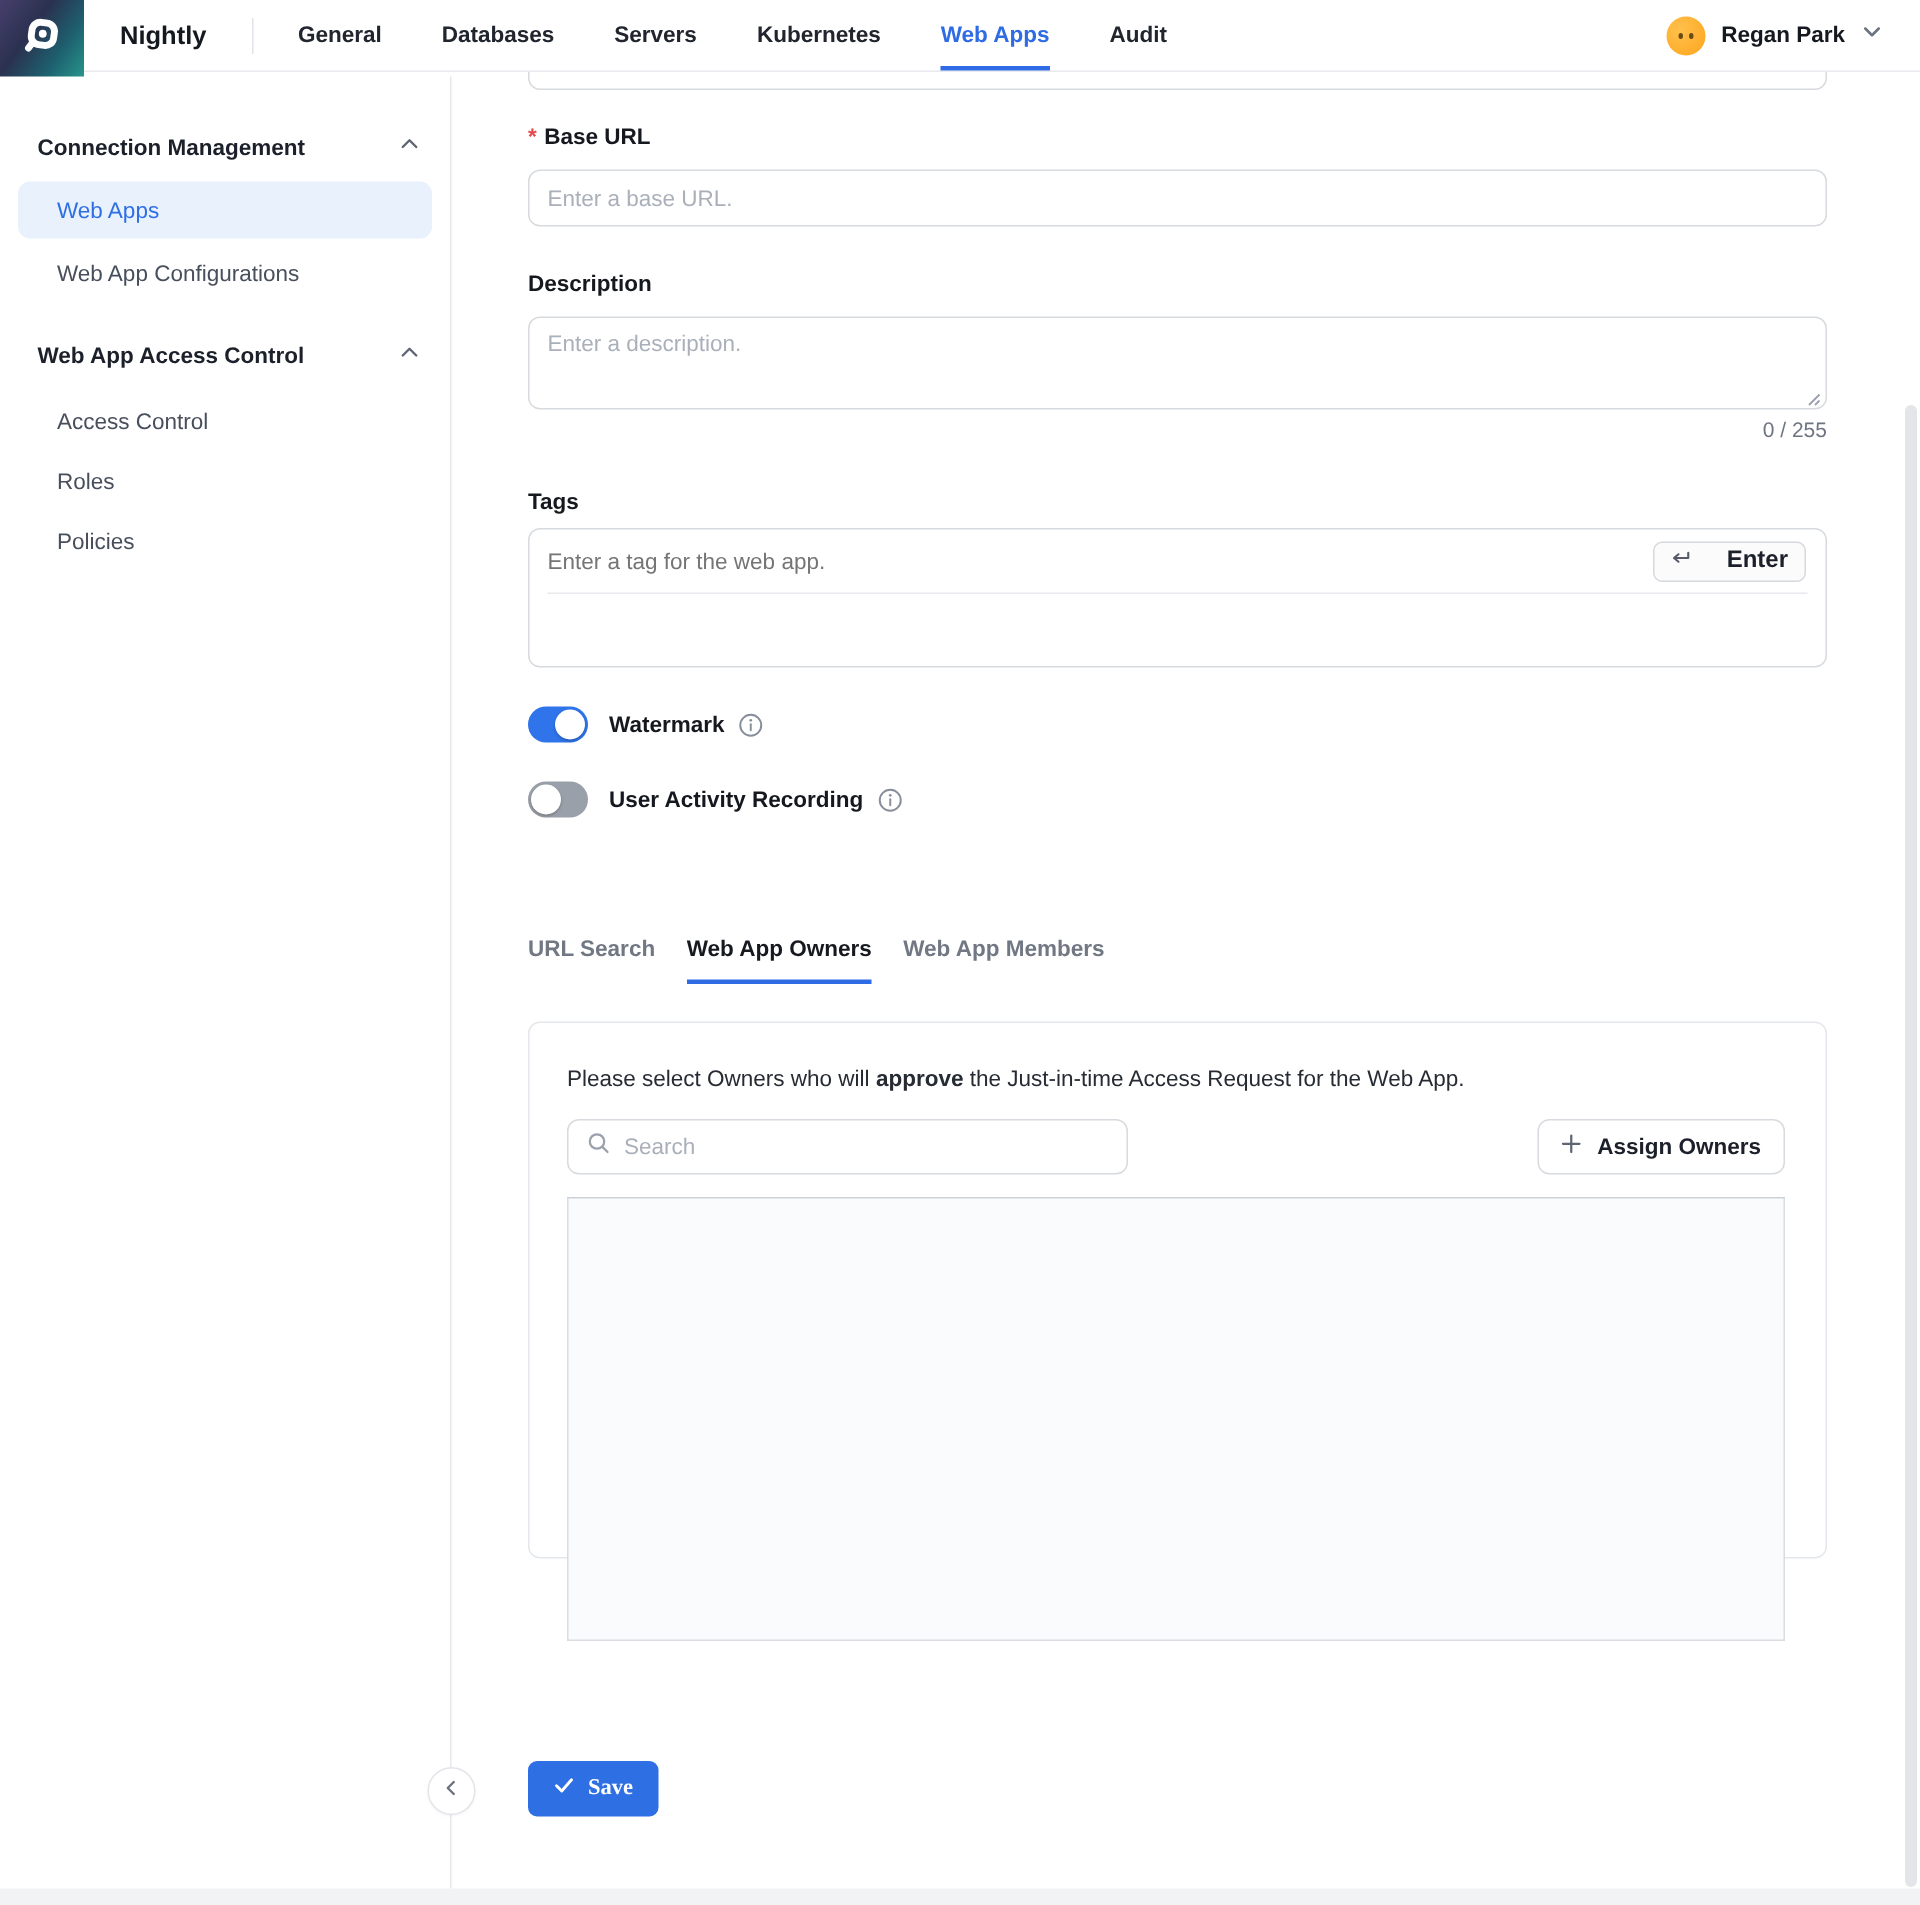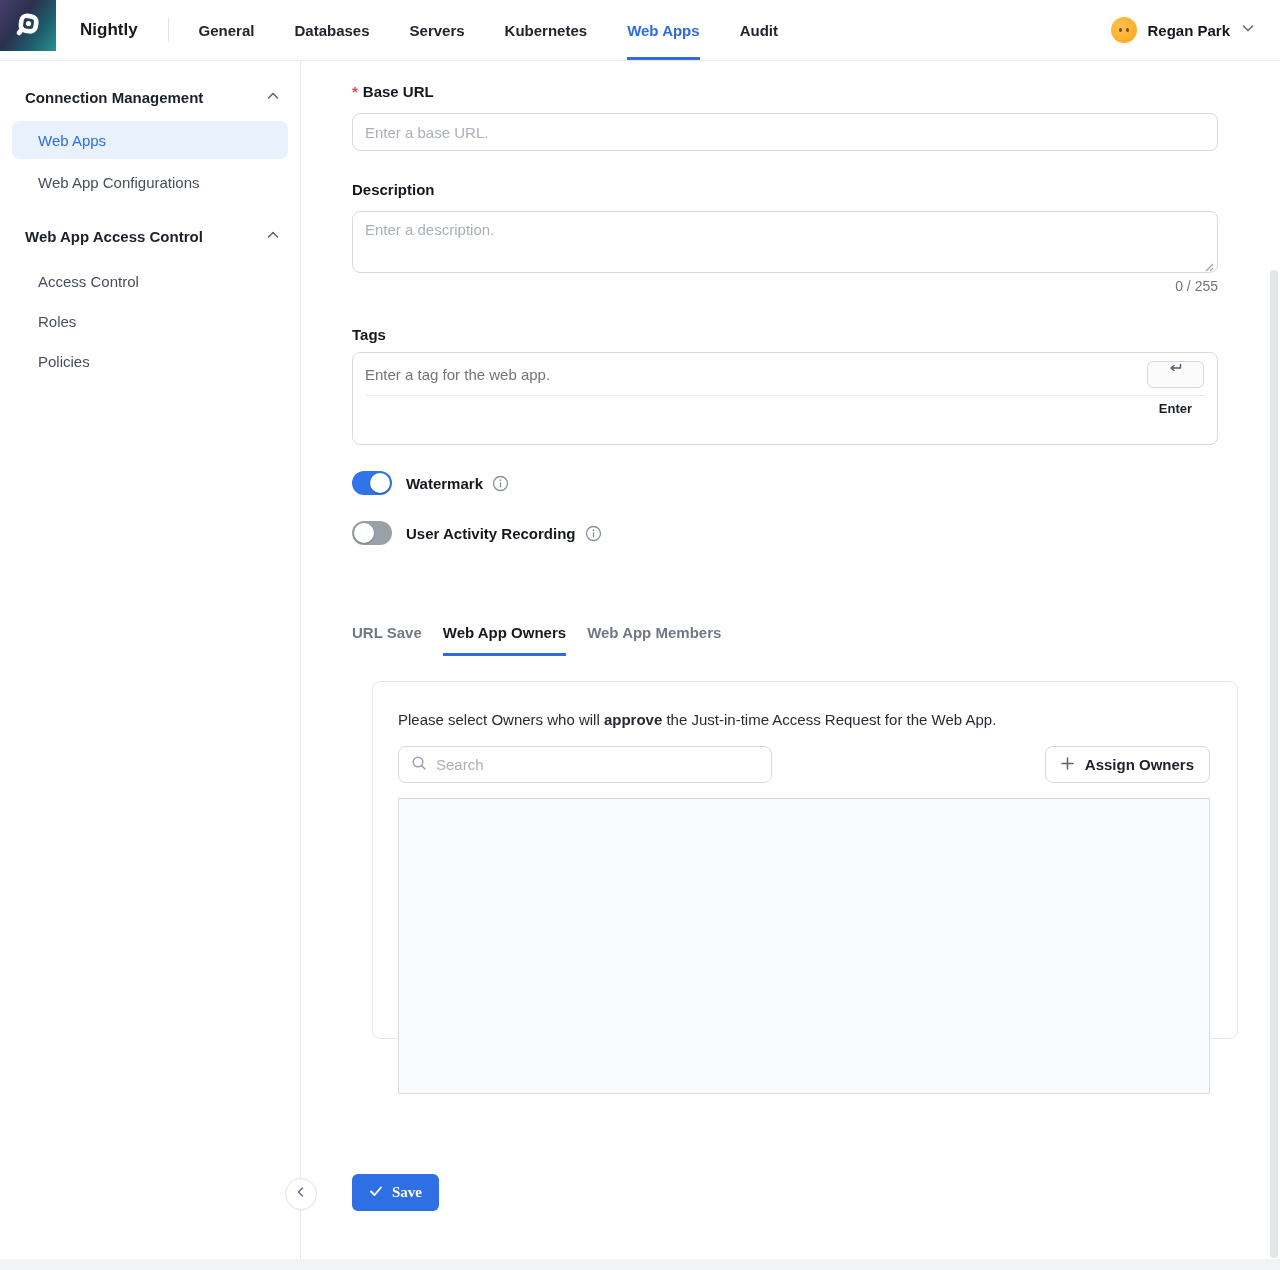--- a/index.html
+++ b/index.html
@@ -1,20 +1,20 @@
 <!DOCTYPE html>
 <html><head>
 <meta charset="utf-8">
 <style>
   * { margin:0; padding:0; box-sizing:border-box; }
   body { background:#fff; font-family:"Liberation Sans", sans-serif; }
   #page { position:relative; width:1280px; height:1270px; background:#fff; overflow:hidden; }
 
   
-  .topnav { position:absolute; top:0; left:0; right:0; height:61px; background:#fff;
+  .topnav { position:absolute; top:0; left:0; right:0; height:48px; background:#fff;
             border-bottom:1px solid #e8eaee; display:flex; align-items:stretch; z-index:30; }
   .logo { width:56px; height:51px; flex:0 0 auto;
           background:linear-gradient(125deg,#463f6c 0%,#2b3150 38%,#1d5f6e 70%,#27958a 100%);
           display:flex; align-items:center; justify-content:center; }
   .brand { font-size:17px; font-weight:700; color:#14181f; margin-left:24px; align-self:center; }
   .nav-divider { width:1px; height:24px; background:#e2e4e9; margin:0 30px; align-self:center; }
   .nav-items { display:flex; gap:40px; }
   .nav-item { display:flex; align-items:center; font-size:15px; font-weight:600; color:#20252e;
               border-bottom:3px solid transparent; padding-top:3px; cursor:pointer; }
   .nav-item.active { color:#2e6be5; border-bottom-color:#2e6be5; }
@@ -64,40 +64,40 @@
   .counter { position:absolute; left:352px; top:278px; width:866px; text-align:right;
              font-size:14px; color:#6e7582; }
   .tags-box { position:absolute; left:352px; top:352px; width:866px; height:93px;
              border:1px solid #d7dade; border-radius:8px; background:#fff; }
   .tags-row { position:absolute; left:12px; right:12px; top:0; height:43px;
              border-bottom:1px solid #e8eaee; display:flex; align-items:center; }
   .tags-row input { border:none; outline:none; flex:1; font-size:15px; font-family:inherit;
              color:#1c212b; background:transparent; }
   .enter-btn { display:flex; align-items:center; gap:24px; height:27px; padding:0 11px;
              margin-right:1px; border:1px solid #d5d8dd; border-radius:6px; background:#fbfbfc;
-             font-size:13px; font-weight:600; color:#1b202a; cursor:pointer; font-family:inherit;flex-direction:column; }
+             font-size:16px; font-weight:600; color:#1b202a; cursor:pointer; font-family:inherit; }
 
   .toggle-row { position:absolute; left:352px; display:flex; align-items:center; gap:14px; }
   .toggle { width:40px; height:24px; border-radius:12px; position:relative; cursor:pointer; }
   .toggle.on { background:#2f74ea; } .toggle.off { background:#9aa0a9; }
   .toggle .knob { position:absolute; top:2px; width:20px; height:20px; border-radius:50%;
              background:#fff; box-shadow:0 1px 2px rgba(0,0,0,.25); }
   .toggle.on .knob { left:18px; } .toggle.off .knob { left:2px; }
   .toggle-label { font-size:15px; font-weight:600; color:#15181e; }
   .toggle-row .info { margin-left:-5px; display:flex; }
 
   
   .tabs { position:absolute; left:352px; top:624px; display:flex; gap:21px; }
   .tab { font-size:15px; font-weight:700; color:#717884; padding-bottom:12px;
          border-bottom:3px solid transparent; cursor:pointer; }
   .tab.active { color:#16191f; border-bottom-color:#2e6be5; }
 
   
   .card { position:absolute; left:352px; top:681px; width:866px; height:358px;
-          border:1px solid #e4e7ec; border-radius:8px; background:#fff;margin-left:20px; }
+          border:1px solid #e4e7ec; border-radius:8px; background:#fff; }
   .card-msg { position:absolute; left:25px; top:29px; font-size:15px; color:#262b34; }
   .card-msg b { font-weight:700; }
   .search-input { position:absolute; left:25px; top:64px; width:374px; height:37px;
           border:1px solid #d7dade; border-radius:8px; display:flex; align-items:center;
           padding:0 12px; gap:9px; background:#fff; }
   .search-input input { border:none; outline:none; flex:1; font-size:15px; font-family:inherit;
           color:#1c212b; background:transparent; }
   .assign-btn { position:absolute; right:27px; top:64px; height:37px; display:flex;
           align-items:center; gap:11px; padding:0 15px; border:1px solid #d7dade; border-radius:8px;
           background:#fff; font-size:15px; font-weight:600; color:#1b202a; cursor:pointer;
@@ -246,21 +246,21 @@
     <span class="info">
       <svg width="17" height="17" viewBox="0 0 17 17" fill="none" stroke="#878e9b" stroke-width="1.3">
           <circle cx="8.5" cy="8.5" r="7"></circle>
           <path d="M8.5 7.8 v4" stroke-linecap="round"></path>
           <circle cx="8.5" cy="5.2" r="0.9" fill="#878e9b" stroke="none"></circle>
         </svg>
     </span>
   </div>
 
   <div class="tabs">
-    <div class="tab">URL Save</div>
+    <div class="tab">URL Search</div>
     <div class="tab active">Web App Owners</div>
     <div class="tab">Web App Members</div>
   </div>
 
   <div class="card">
     <div class="card-msg">
       <span>Please select Owners who will </span><b>approve</b><span> the Just-in-time Access Request for the Web App.</span>
     </div>
     <div class="search-input">
       <span>

